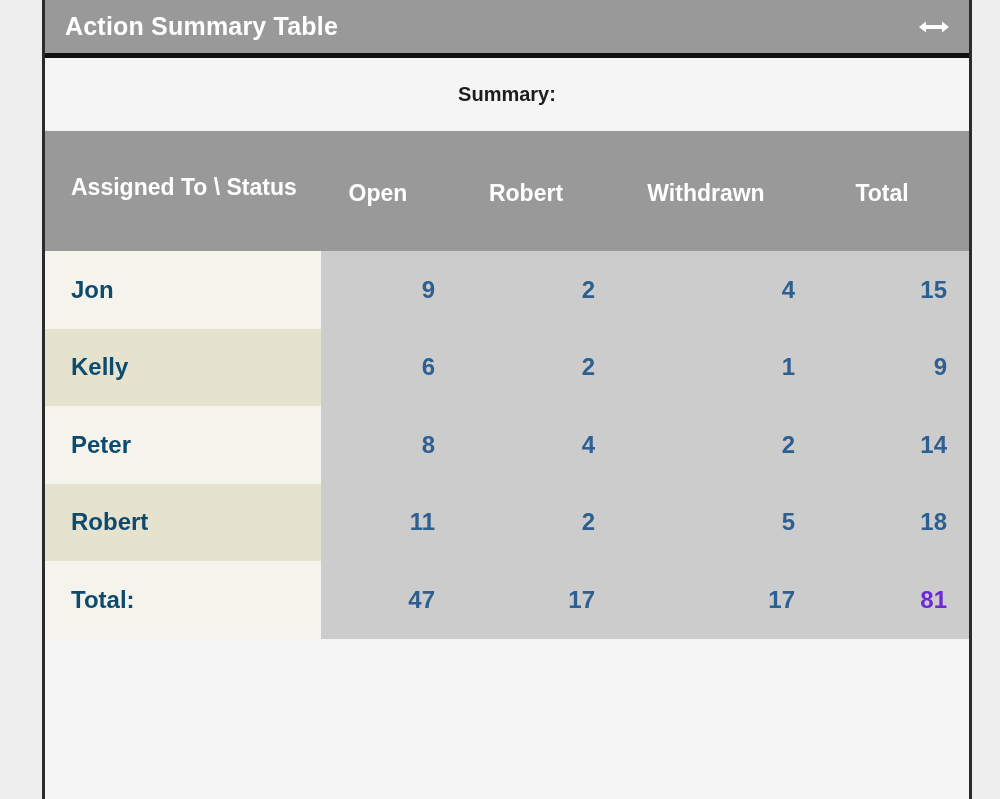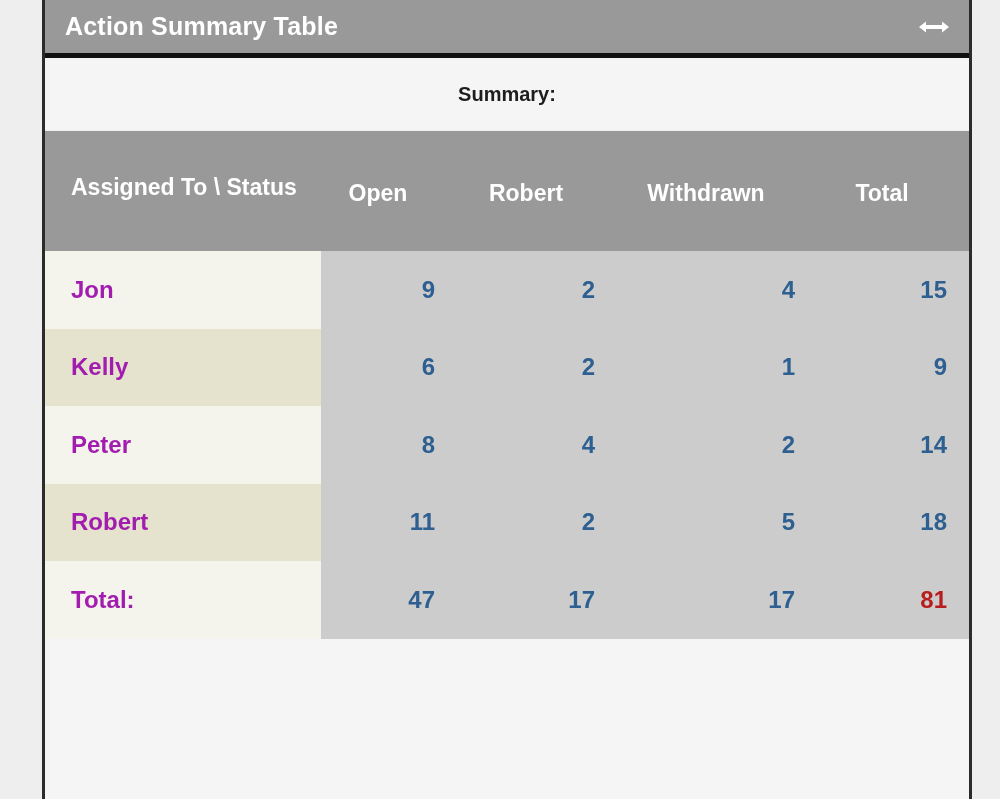--- a/index.html
+++ b/index.html
@@ -114,29 +114,29 @@
     color: #2d5f91;
     text-align: right;
     padding: 0 22px 0 0;
     vertical-align: middle;
     background: #cccccc;
     box-sizing: border-box;
   }
 
   .grid tbody td.rowlabel {
     text-align: left;
-    color: #a21caf;
+    color: #0c4a6e;
     padding: 0 14px 0 26px;
     font-size: 24px;
   }
   .grid tbody tr.even td.rowlabel { background: #f5f4ec; }
   .grid tbody tr.odd  td.rowlabel { background: #e5e2cd; }
 
   .grid tbody tr.totalrow td.rowlabel { background: #f5f4ec; }
-  .grid tbody tr.totalrow td.grand { color: #b91c1c; }
+  .grid tbody tr.totalrow td.grand { color: #6d28d9; }
 
   
   col.c-name  { width: 276px; }
   col.c-open  { width: 136px; }
   col.c-pend  { width: 160px; }
   col.c-with  { width: 200px; }
   col.c-total { width: 152px; }
 </style>
 </head>
 <body>

